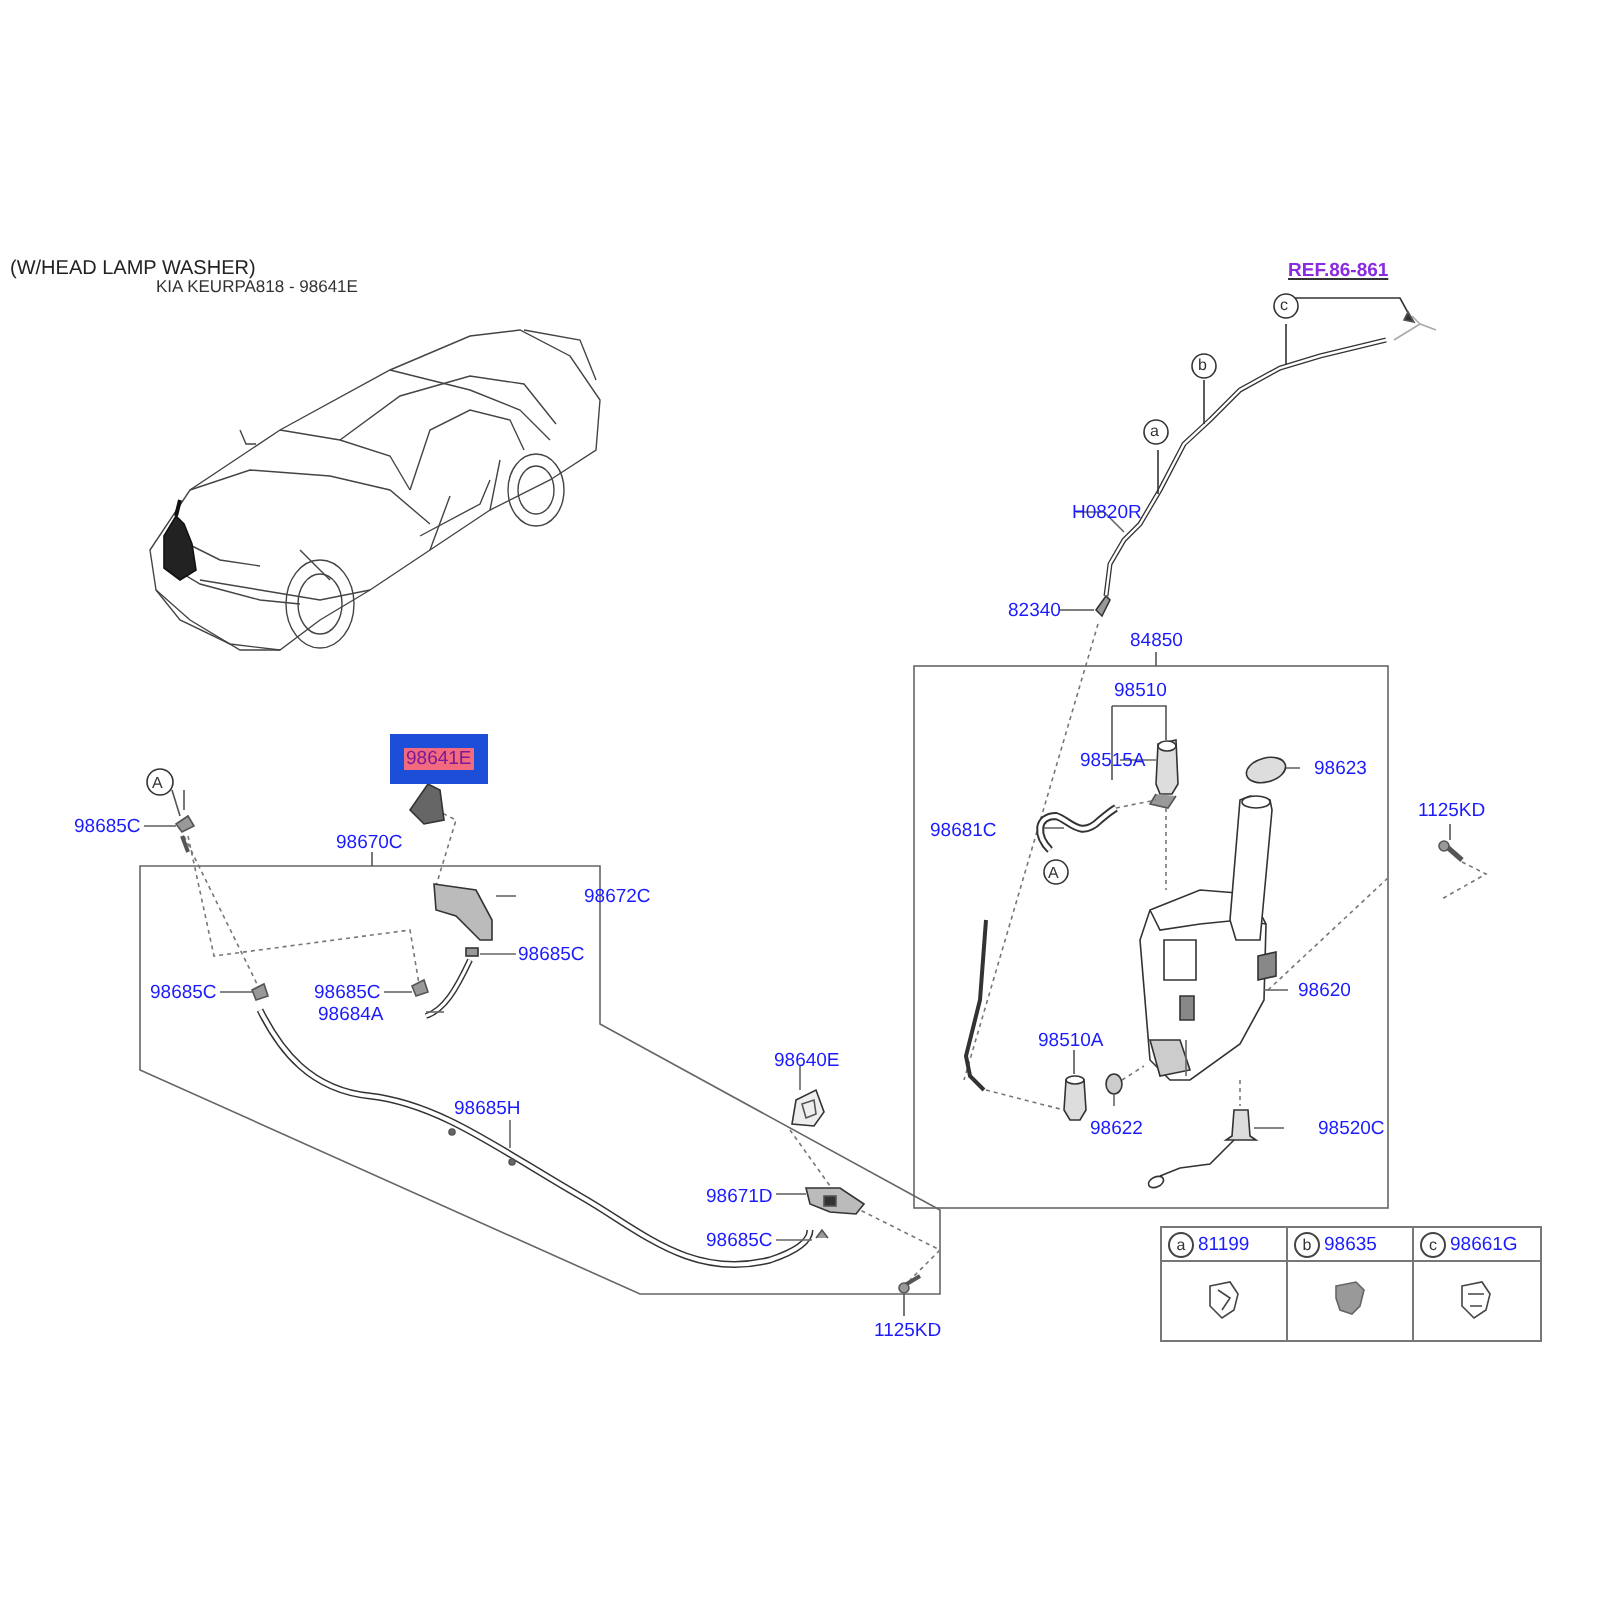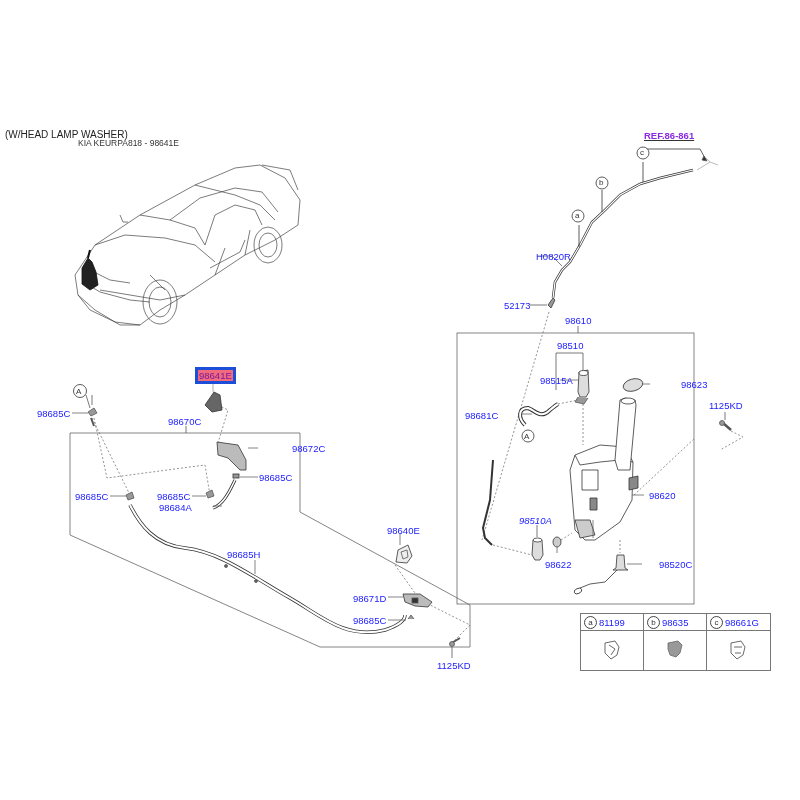--- a/index.html
+++ b/index.html
@@ -2,21 +2,21 @@
 <html><head>
   <meta charset="utf-8">
   <style>
     html, body { margin: 0; padding: 0; background: #ffffff; }
     body { width: 800px; height: 800px; position: relative; overflow: hidden; font-family: "Liberation Sans", sans-serif; }
     #canvas { position: absolute; left: 0; top: 0; width: 800px; height: 800px; }
     .lbl { position: absolute; font-family: "Liberation Sans", sans-serif; font-size: 9.5px; color: #1a1aff; white-space: nowrap; line-height: 11px; cursor: pointer; }
     .hdr { position: absolute; font-family: Liberation Sans, sans-serif; font-size: 10px; color: #222; white-space: nowrap; line-height: 11px; }
     .hdr2 { font-size: 8.5px; color: #333; }
     .ref { color: #8a2be2; font-weight: bold; text-decoration: underline; text-decoration-color: #333; }
-    .hl { background: #f26a7e; border: 3px solid #1d4ed8; color: #7a1a9a; padding: 0 1px; }
+    .hl { background: #f26a7e; border: 7px solid #1d4ed8; color: #7a1a9a; padding: 0 1px; }
     .legend { position: absolute; left: 580px; top: 613px; width: 189px; height: 56px; border: 1px solid #777; background: #fff; }
     .legend-cell { position: absolute; top: 0; height: 56px; border-right: 1px solid #777; }
     .legend-cell:last-child { border-right: none; }
     .legend-head { position: absolute; left: 0; right: 0; top: 0; height: 16px; border-bottom: 1px solid #777; }
     .legend-code { position: absolute; left: 18px; top: 3px; font-size: 9.5px; color: #1a1aff; }
     .legend-letter { position: absolute; left: 3px; top: 2px; width: 11px; height: 11px; border: 1px solid #444; border-radius: 50%; font-size: 8px; line-height: 11px; text-align: center; color: #333; }
     .legend-pic { position: absolute; left: 0; right: 0; top: 17px; bottom: 0; }
   </style>
 </head>
 <body>
@@ -209,29 +209,29 @@
 <div class="lbl" style="left:75px; top:491px;">98685C</div>
 <div class="lbl" style="left:157px; top:491px;">98685C</div>
 <div class="lbl" style="left:159px; top:502px;">98684A</div>
 <div class="lbl" style="left:227px; top:549px;">98685H</div>
 <div class="lbl" style="left:387px; top:525px;">98640E</div>
 <div class="lbl" style="left:353px; top:593px;">98671D</div>
 <div class="lbl" style="left:353px; top:615px;">98685C</div>
 <div class="lbl" style="left:437px; top:660px;">1125KD</div>
 
 <div class="lbl" style="left:520px; top:251px;padding-left:16px;">H0820R</div>
-<div class="lbl" style="left:504px; top:300px;">52173</div>
-<div class="lbl" style="left:565px; top:315px;">98610</div>
+<div class="lbl" style="left:504px; top:300px;">82340</div>
+<div class="lbl" style="left:565px; top:315px;">84850</div>
 <div class="lbl" style="left:557px; top:340px;">98510</div>
 <div class="lbl" style="left:540px; top:375px;">98515A</div>
-<div class="lbl" style="left:657px; top:379px;margin-left:24px;">98623</div>
+<div class="lbl" style="left:657px; top:379px;">98623</div>
 <div class="lbl" style="left:465px; top:410px;">98681C</div>
 <div class="lbl" style="left:709px; top:400px;">1125KD</div>
 <div class="lbl" style="left:649px; top:490px;">98620</div>
-<div class="lbl" style="left:519px; top:515px;font-style:italic;">98510A</div>
+<div class="lbl" style="left:519px; top:515px;">98510A</div>
 <div class="lbl" style="left:545px; top:559px;">98622</div>
 <div class="lbl" style="left:659px; top:559px;">98520C</div>
 
 <div class="legend">
   <div class="legend-cell" style="left:0; width:62px;">
     <div class="legend-head">
       <span class="legend-letter">a</span>
       <span class="legend-code">81199</span>
     </div>
     <div class="legend-pic">

